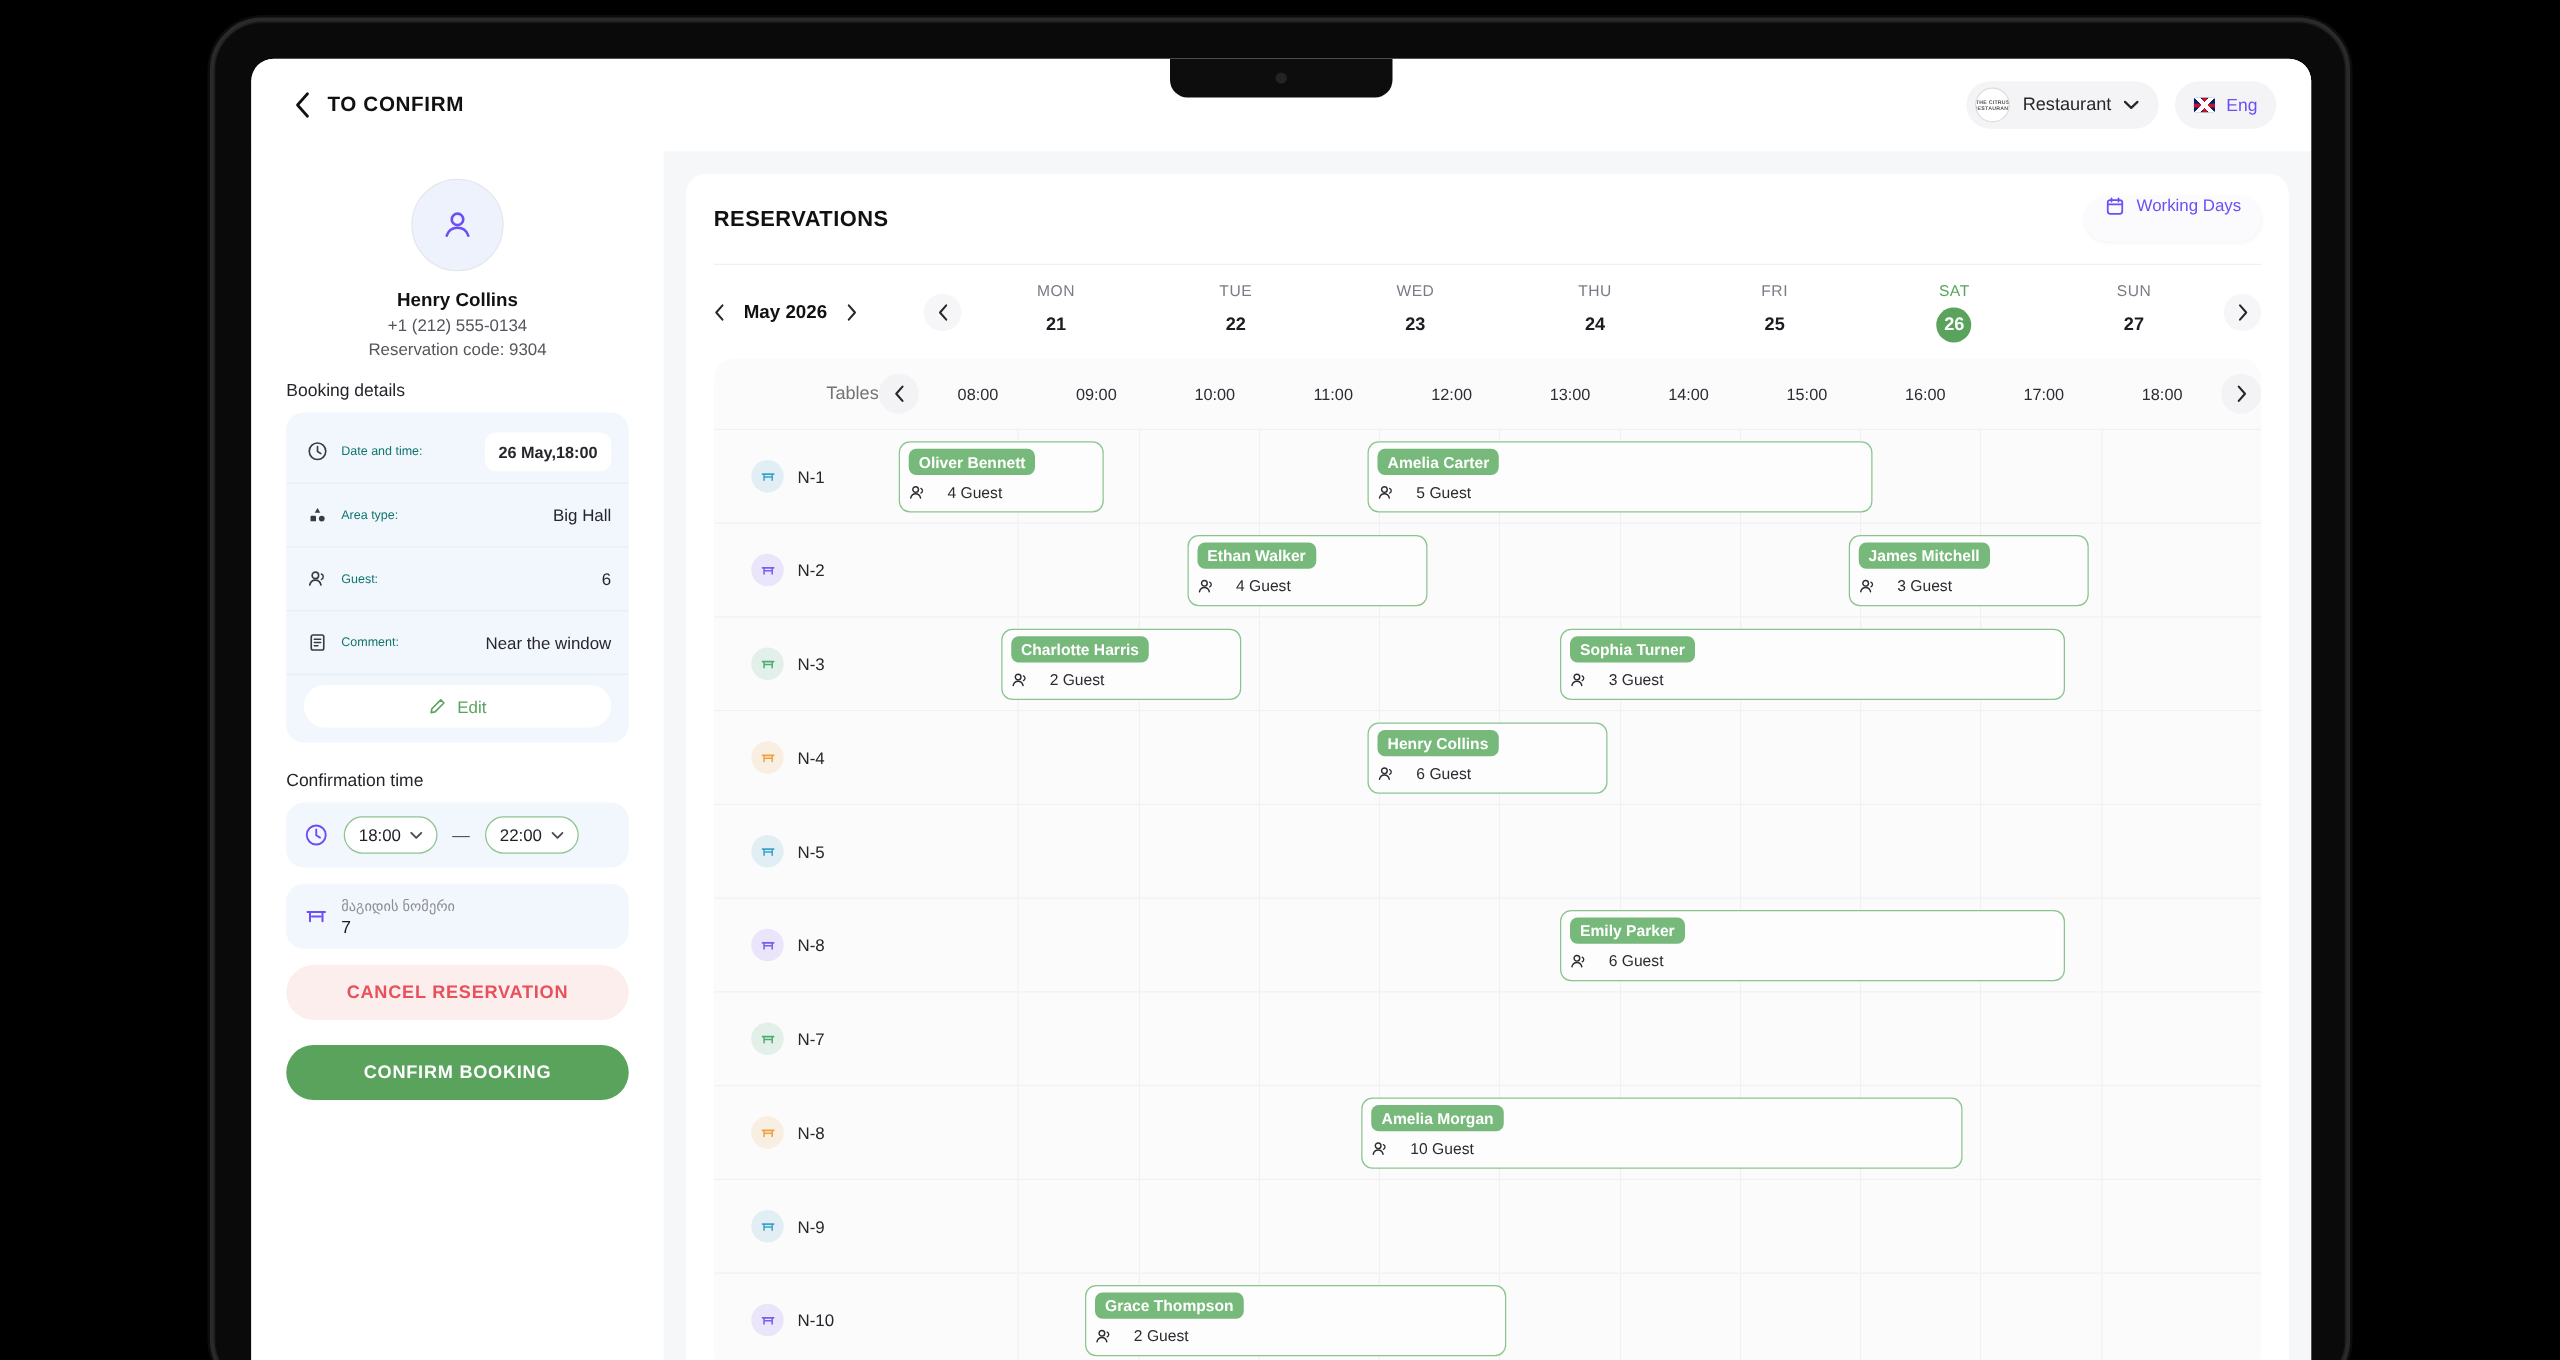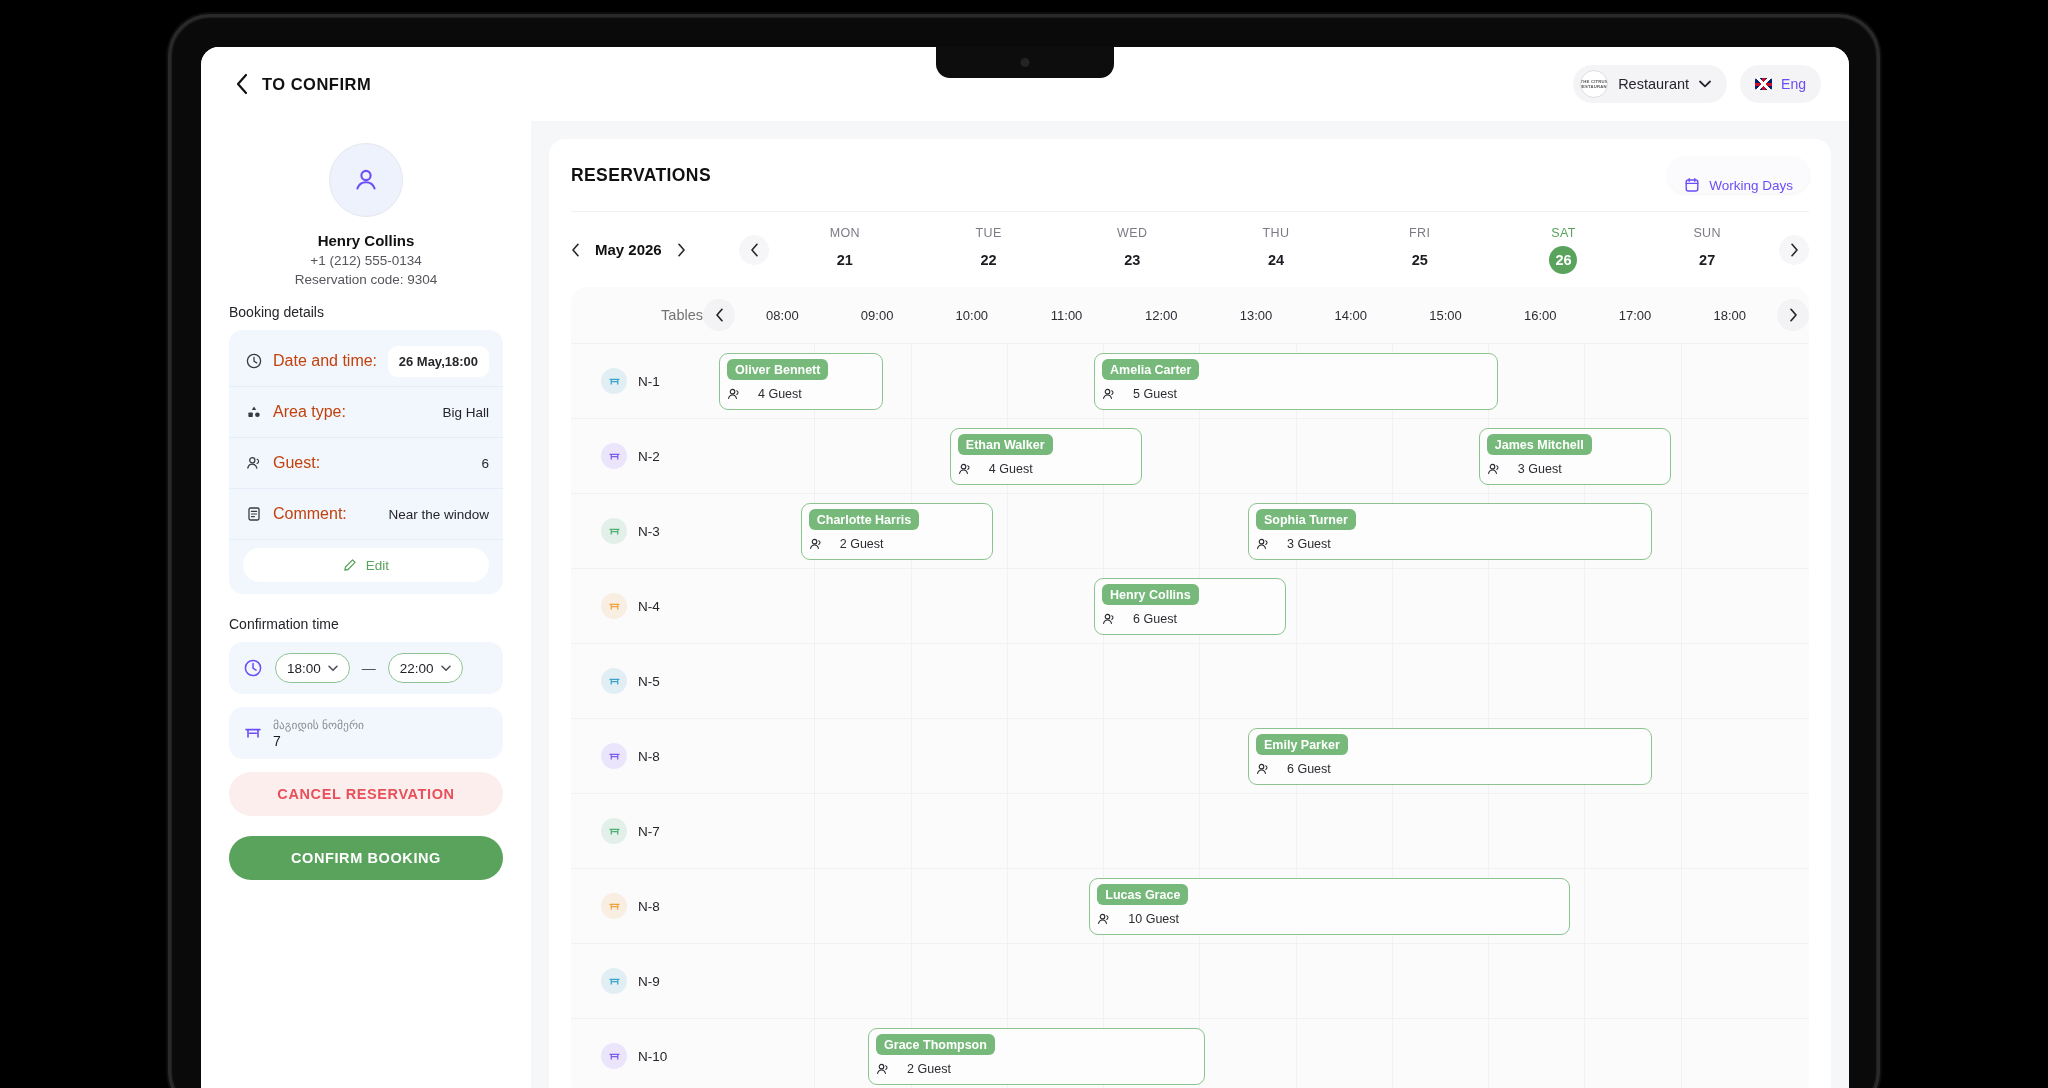--- a/index.html
+++ b/index.html
@@ -128,21 +128,21 @@
     border-radius: 14px;
     padding: 6px 0 12px 0;
   }
   .detail-row {
     display: flex; align-items: center;
     height: 51px; padding: 0 14px;
     border-bottom: 1px solid #e7edf8;
   }
   .detail-row:last-of-type { border-bottom: none; }
   .detail-icon { width: 22px; display:flex; align-items:center; justify-content:center; }
-  .detail-label { font-size: 16px; color: #c2410c; margin-left: 8px; }
+  .detail-label { font-size: 10px; color: #0f766e; margin-left: 8px; }
   .detail-value { margin-left: auto; font-size: 13.5px; color: #26262c; }
   .detail-value.boxed {
     background: #fff; border-radius: 9px;
     padding: 8px 11px; font-weight: bold; font-size: 13px;
   }
   #edit-btn {
     margin: 8px 14px 0 14px;
     background: #fff; border-radius: 22px;
     height: 34px;
     display: flex; align-items: center; justify-content: center;
@@ -200,21 +200,21 @@
   }
   #res-header {
     height: 72px; display: flex; align-items: center;
   }
   #reservations-title {
     font-size: 17.5px; font-weight: bold; color: #111; letter-spacing: .4px;
   }
   #working-days-btn {
     margin-left: auto; background: #fbfbfd;
     border-radius: 22px; height: 36px; padding: 0 16px;
-    display: flex; align-items: flex-end; gap: 9px; cursor: pointer;
+    display: flex; align-items: flex-start; gap: 9px; cursor: pointer;
     box-shadow: 0 1px 4px rgba(0,0,0,.06);
   }
   #working-days-label { font-size: 13.5px; color: #6c4df6; }
   #date-nav {
     height: 76px; display: flex; align-items: center;
     border-top: 1px solid #f0f0f3;
   }
   #month-nav { display: flex; align-items: center; gap: 15px; width: 168px; }
   #month-label { font-size: 15px; font-weight: bold; color: #111; }
   .nav-circle {
@@ -826,21 +826,21 @@
                     <div></div>
                     <div></div>
                     <div></div>
                     <div></div>
                     <div></div>
                     <div></div>
                     <div></div>
                     <div></div>
                     <div></div>
                   </div>
-                  <div class="booking" style="left: 35%; width: 45.4545%;"><div class="booking-name">Lucas Grace</div><div class="booking-guests">
+                  <div class="booking" style="left: 35%; width: 45.4545%;"><div class="booking-name">Amelia Morgan</div><div class="booking-guests">
                       <span>
                         <svg width="14" height="14" viewBox="0 0 16 16">
                           <circle cx="6.3" cy="5.3" r="2.6" stroke="#2b2b31" stroke-width="1.3" fill="none"></circle>
                           <path d="M1.8 13c.6-2.6 2.4-3.9 4.5-3.9s3.9 1.3 4.5 3.9" stroke="#2b2b31" stroke-width="1.3" fill="none" stroke-linecap="round"></path>
                           <path d="M11.1 4.2a2.3 2.3 0 0 1 0 4.3" stroke="#2b2b31" stroke-width="1.2" fill="none" stroke-linecap="round"></path>
                         </svg>
                       </span>
                       <span>10 Guest</span>
                     </div></div>
                 </div>

